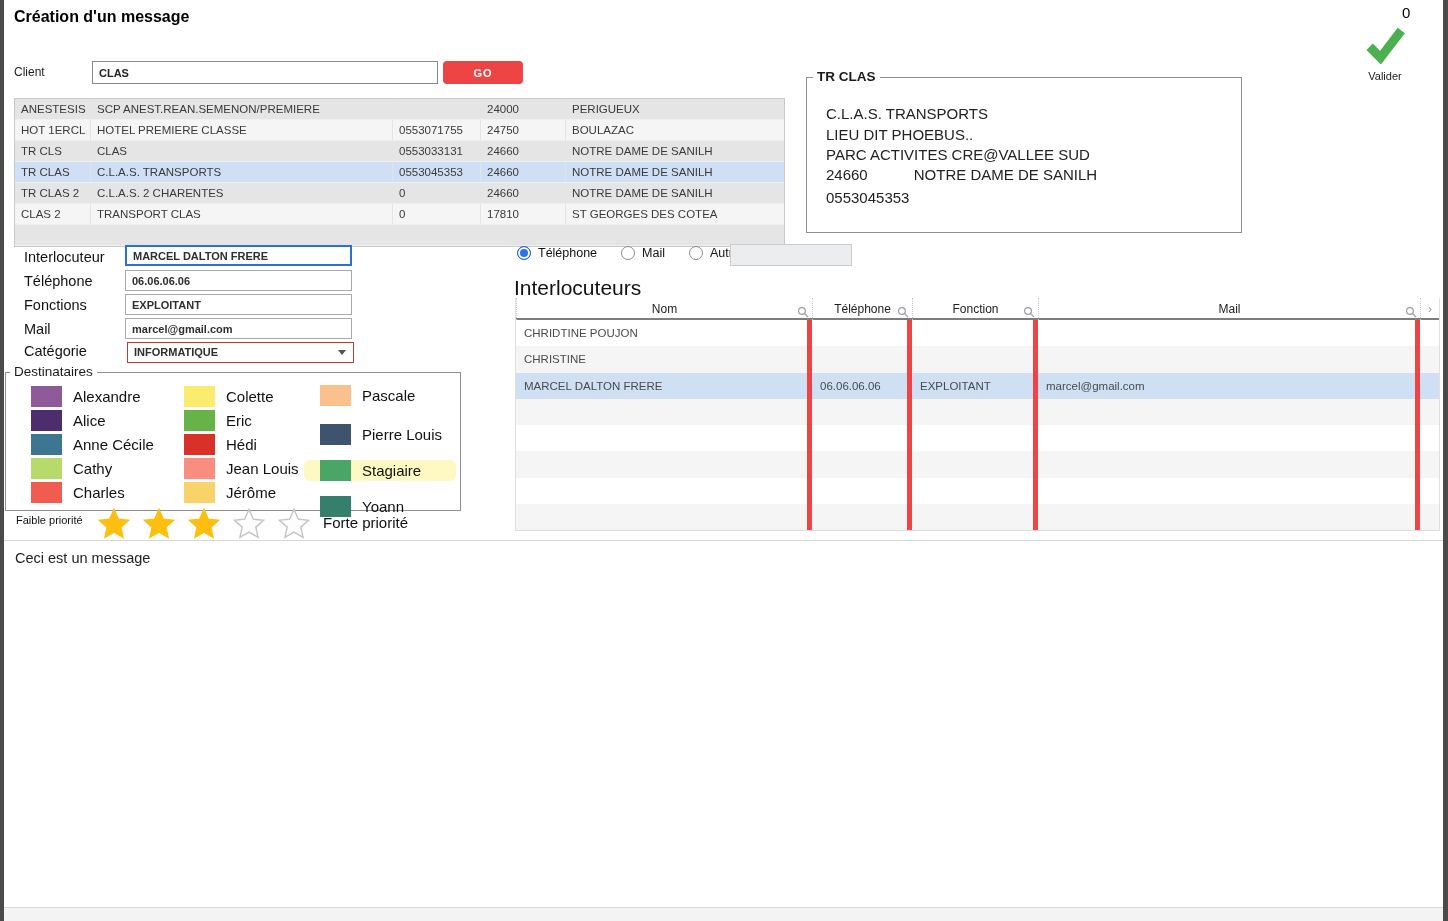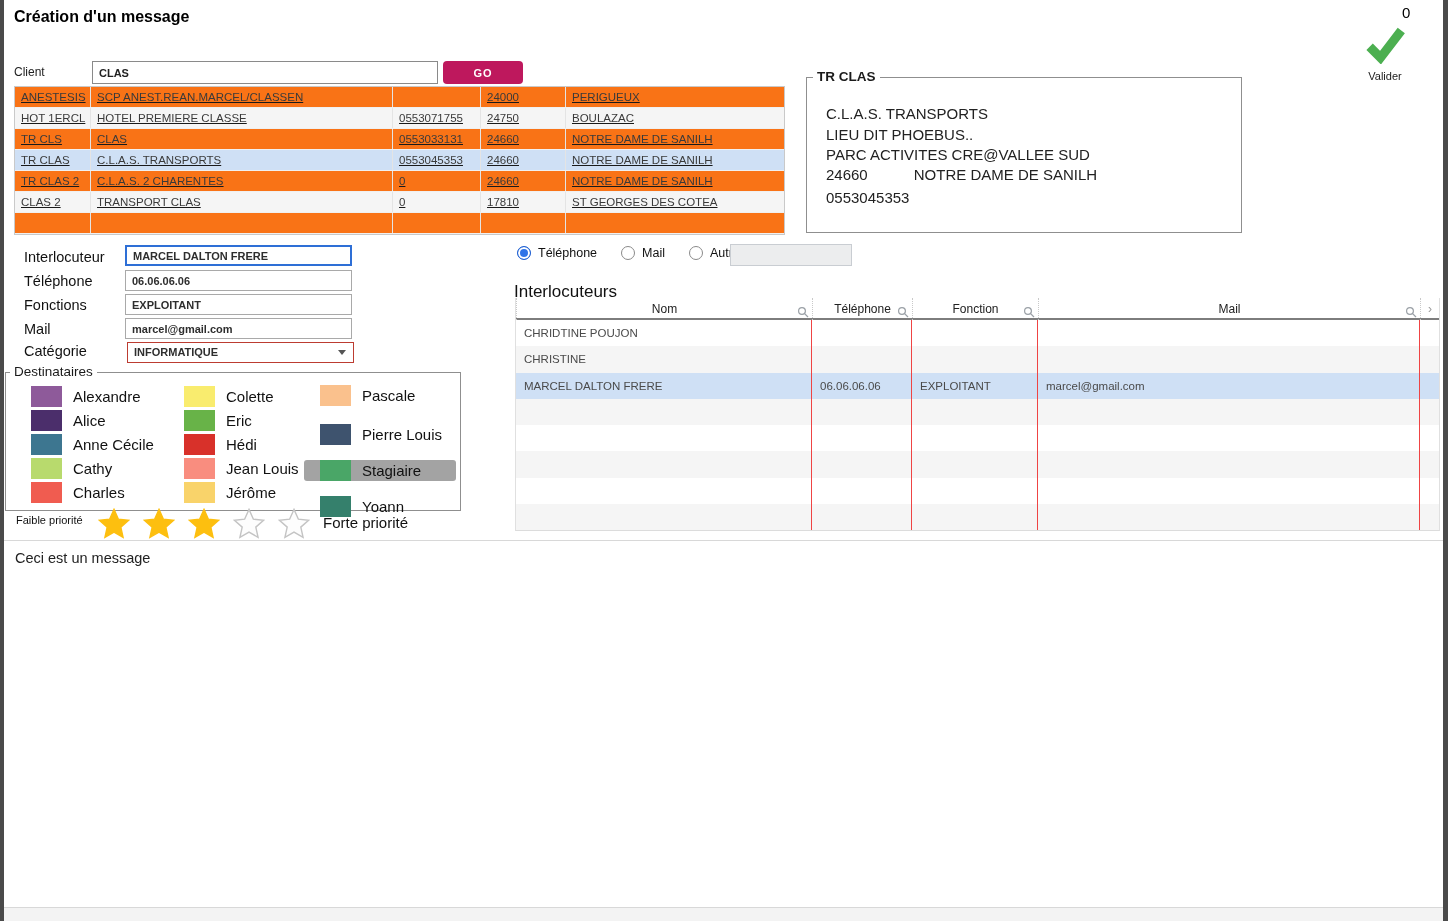--- a/index.html
+++ b/index.html
@@ -21,21 +21,21 @@
 
   
   .client-label{left:14px;top:65px;font-size:12px;color:#222;}
   .client-input{left:92px;top:61px;width:346px;height:23px;border:1px solid #8a8a8a;background:#fff;
     font-family:"Liberation Sans",sans-serif;font-size:11px;font-weight:600;color:#222;padding:0 6px;outline:none;}
   .go-btn{left:443px;top:61px;width:80px;height:23px;background:#3b76d6;border:none;border-radius:4px;
     color:#fff;font-size:11px;font-weight:bold;letter-spacing:1px;cursor:pointer;
     font-family:"Liberation Sans",sans-serif;}
 
   
-  .c-table{left:14px;top:86px;width:771px;border:1px solid #c9c9c9;background:#f97316;text-decoration:underline;}
+  .c-table{left:14px;top:98px;width:771px;border:1px solid #c9c9c9;background:#e5e5e5;}
   .c-row{display:grid;grid-template-columns:76px 302px 88px 85px 220px;height:21px;border-bottom:1px solid #f0f0f0;}
   .c-row:nth-child(even){background:#f5f5f5;}
   .c-row.sel{background:#cfe0f5;}
   .c-cell{padding:0 6px;font-size:11.5px;line-height:20px;color:#3a3a3a;border-right:1px solid #e4e4e4;
     white-space:nowrap;overflow:hidden;}
   .c-cell:last-child{border-right:none;}
 
   
   .gbox{border:1px solid #8f8f8f;background:#fff;}
   .gbox-legend{position:absolute;top:-9px;left:6px;background:#fff;padding:0 4px;font-size:13.5px;}
@@ -56,32 +56,32 @@
 
   
   .radio-row{left:517px;top:246px;display:flex;align-items:center;gap:24px;}
   .radio-item{display:flex;align-items:center;cursor:pointer;}
   .radio-dot{width:14px;height:14px;border-radius:50%;border:1px solid #8a8a8a;background:#fff;display:inline-block;}
   .radio-dot.on{border:1px solid #1f5fd0;background:#2e73e8;box-shadow:inset 0 0 0 2px #fff;}
   .radio-label{font-size:12.5px;color:#111;margin-left:7px;}
   .other-input{left:730px;top:244px;width:122px;height:22px;background:#ecedee;border:1px solid #c9cdd2;}
 
   
-  .ix-title{left:514px;top:282px;font-size:17px;color:#111;}
+  .ix-title{left:514px;top:276px;font-size:21px;color:#111;}
   .ix-table{left:515px;top:298px;width:925px;border-left:1px solid #e0e0e0;border-right:1px solid #e0e0e0;
     border-bottom:1px solid #dcdcdc;background:#fff;}
   .ix-head{display:grid;grid-template-columns:296px 100px 126px 382px 19px;height:22px;border-bottom:2px solid #7d7d7d;}
   .ix-hcell{position:relative;text-align:center;font-size:12px;line-height:22px;color:#222;
     border-left:1px dotted #c9c9c9;cursor:pointer;}
   .ix-hcell .mag{position:absolute;right:3px;top:5px;}
   .ix-hchevron{font-size:12px;color:#9a9a9a;line-height:22px;text-align:center;cursor:pointer;}
   .ix-row{display:grid;grid-template-columns:296px 100px 126px 382px 19px;height:26.25px;}
   .ix-row:nth-child(even){background:#f5f5f5;}
   .ix-row.sel{background:#cfe0f5;}
-  .ix-cell{padding:0 8px;font-size:11.5px;line-height:26px;color:#4a4a4a;border-right:1px solid #ef4444;
+  .ix-cell{padding:0 8px;font-size:11.5px;line-height:26px;color:#4a4a4a;border-right:5px solid #ef4444;
     white-space:nowrap;overflow:hidden;}
   .ix-cell:last-child{border-right:none;}
 
   
   .dest-box{left:5px;top:372px;width:456px;height:139px;}
   .dest-col{position:absolute;display:flex;flex-direction:column;}
   .dest-col1{left:25px;top:13px;gap:3px;}
   .dest-col2{left:178px;top:13px;gap:3px;}
   .dest-col3{left:314px;top:12px;gap:18px;}
   .dest-item{display:flex;align-items:center;height:21px;cursor:pointer;}
@@ -111,26 +111,26 @@
     <span>
       <svg width="46" height="38" viewBox="0 0 48 42">
         <path d="M7 23 L19 35 L42 5" fill="none" stroke="#4caf50" stroke-width="10"></path>
       </svg>
     </span>
     <div class="valider-label">Valider</div>
   </div>
 
   <div class="abs client-label">Client</div>
   <input class="abs client-input" value="CLAS" style="">
-  <button class="abs go-btn" style="background: #be185d;">GO</button>
+  <button class="abs go-btn" style="background: #ef4444;">GO</button>
 
   <div class="abs c-table" id="client-table-body">
       <div class="c-row">
         <div class="c-cell">ANESTESIS</div>
-        <div class="c-cell">SCP ANEST.REAN.MARCEL/CLASSEN</div>
+        <div class="c-cell">SCP ANEST.REAN.SEMENON/PREMIERE</div>
         <div class="c-cell"></div>
         <div class="c-cell">24000</div>
         <div class="c-cell">PERIGUEUX</div>
       </div>
       <div class="c-row">
         <div class="c-cell">HOT 1ERCL</div>
         <div class="c-cell">HOTEL PREMIERE CLASSE</div>
         <div class="c-cell">0553071755</div>
         <div class="c-cell">24750</div>
         <div class="c-cell">BOULAZAC</div>
@@ -362,21 +362,21 @@
       </div>
     <div class="dest-col dest-col3">
         <div class="dest-item">
           <span class="swatch" style="background: rgb(250, 193, 141);"></span>
           <span class="dest-label">Pascale</span>
         </div>
         <div class="dest-item">
           <span class="swatch" style="background: rgb(62, 83, 110);"></span>
           <span class="dest-label">Pierre Louis</span>
         </div>
-        <div class="dest-item sel" style="background: #a3a3a3;">
+        <div class="dest-item sel" style="background: #fef9c3; border-radius: 6px;">
           <span class="swatch" style="background: rgb(74, 166, 103);"></span>
           <span class="dest-label">Stagiaire</span>
         </div>
         <div class="dest-item">
           <span class="swatch" style="background: rgb(53, 128, 108);"></span>
           <span class="dest-label">Yoann</span>
         </div>
       </div>
   </div>
 

